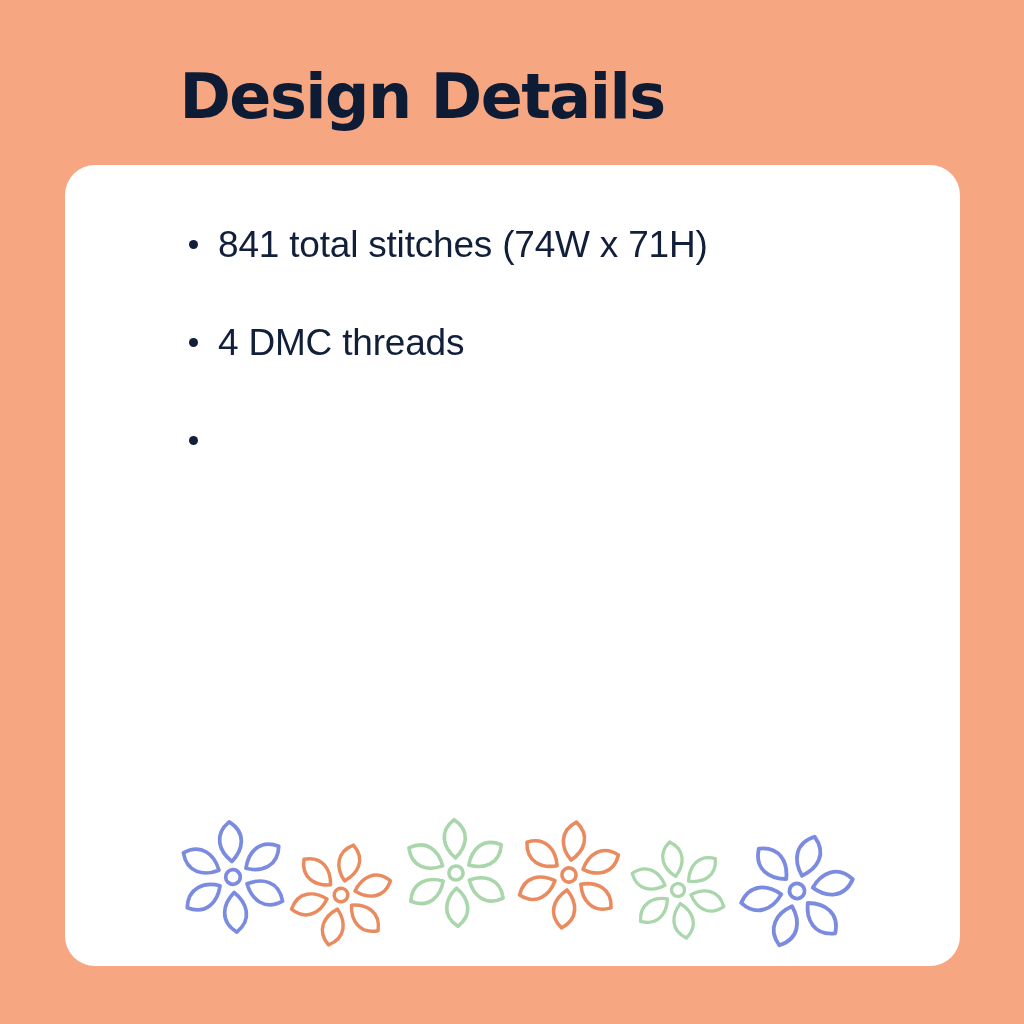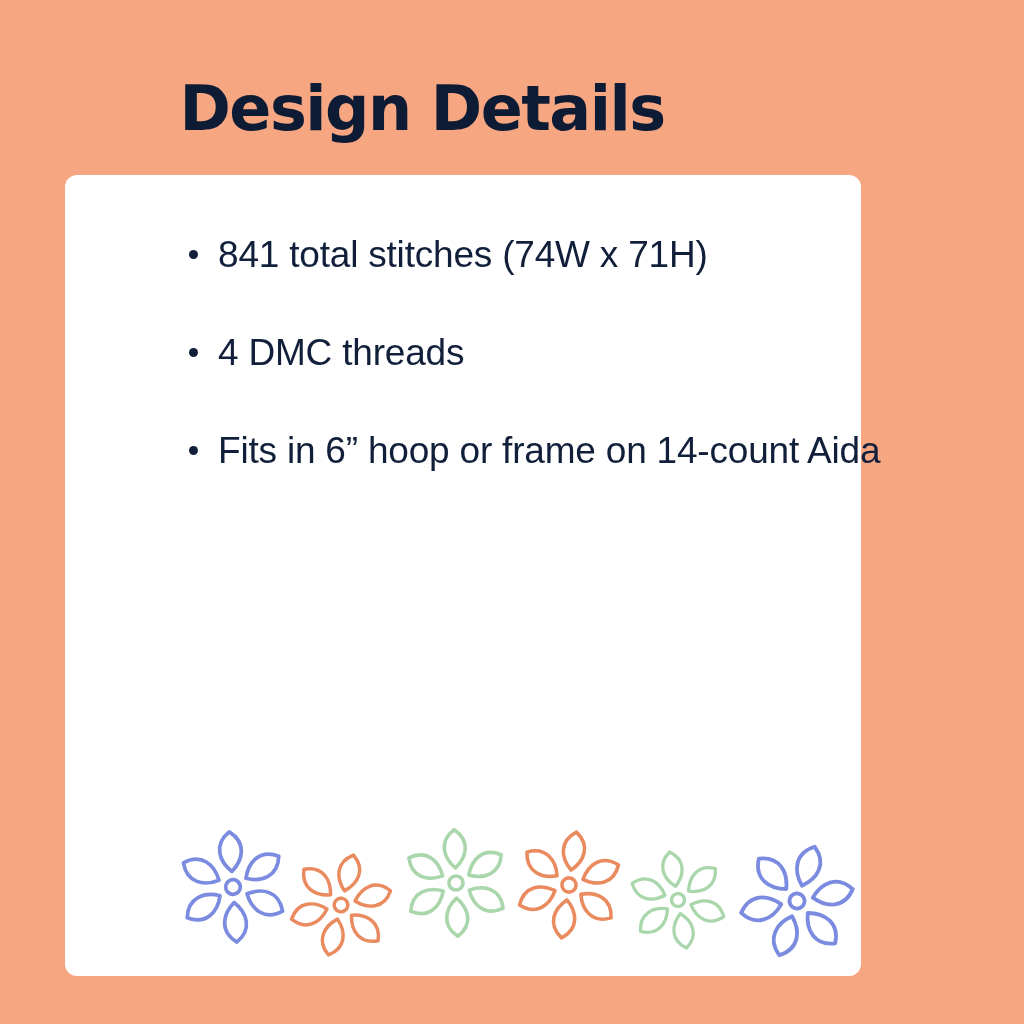--- a/index.html
+++ b/index.html
@@ -20,43 +20,42 @@
     position: absolute;
     inset: 0;
     width: 1024px;
     height: 1024px;
     background: #f7a682;
   }
 
   
   #page-title {
     position: absolute;
-    top: 74px;
+    top: 62px;
     left: 0;
     width: 844px;
     text-align: center;
     font-family: "DejaVu Sans", sans-serif;
     font-size: 62px;
     font-weight: 700;
     letter-spacing: -1.5px;
     color: #0d1b35;
     line-height: 1.12;
     white-space: nowrap;
   }
 
   
   #details-card {
     position: absolute;
     left: 65px;
     top: 165px;
-    width: 796px;
+    width: 895px;
     height: 801px;
     background: #ffffff;
-    border-radius: 12px;
-    margin-top: 10px;
+    border-radius: 30px;
   }
 
   
   #details-list {
     position: absolute;
     left: 124px;
     top: 50px;
     width: 730px;
     list-style: none;
   }
@@ -114,21 +113,20 @@
       <li class="detail-item">
         <span class="detail-bullet"></span>
         <span>841 total stitches (74W x 71H)</span>
       </li>
       <li class="detail-item">
         <span class="detail-bullet"></span>
         <span>4 DMC threads</span>
       </li>
       <li class="detail-item">
         <span class="detail-bullet"></span>
-        <span>Fits in 6” hoop or frame on 14-count Aida</span>
       </li>
     </ul>
 
     <div id="flower-strip">
         <div class="flower" style="left: 0px; top: 2px; width: 120px; height: 120px; transform: rotate(-4deg);">
           <svg viewBox="0 0 100 100" xmlns="http://www.w3.org/2000/svg">
             <path d="M50 37 C40 28 36 14 50 4 C64 14 60 28 50 37 Z" transform="rotate(0 50 50)" fill="none" stroke="#7b8ce0" stroke-width="3.1" stroke-linecap="round" stroke-linejoin="round"></path>
             <path d="M50 37 C40 28 36 14 50 4 C64 14 60 28 50 37 Z" transform="rotate(60 50 50)" fill="none" stroke="#7b8ce0" stroke-width="3.1" stroke-linecap="round" stroke-linejoin="round"></path>
             <path d="M50 37 C40 28 36 14 50 4 C64 14 60 28 50 37 Z" transform="rotate(120 50 50)" fill="none" stroke="#7b8ce0" stroke-width="3.1" stroke-linecap="round" stroke-linejoin="round"></path>
             <path d="M50 37 C40 28 36 14 50 4 C64 14 60 28 50 37 Z" transform="rotate(180 50 50)" fill="none" stroke="#7b8ce0" stroke-width="3.1" stroke-linecap="round" stroke-linejoin="round"></path>

